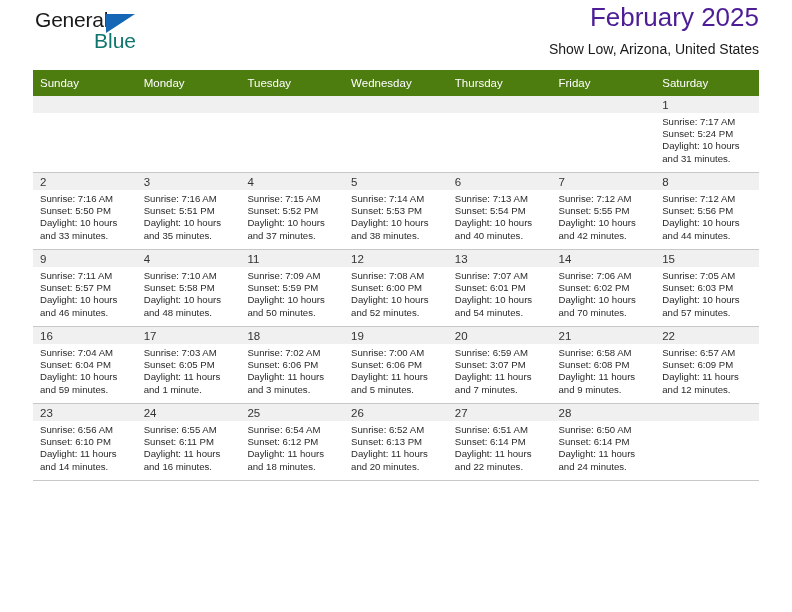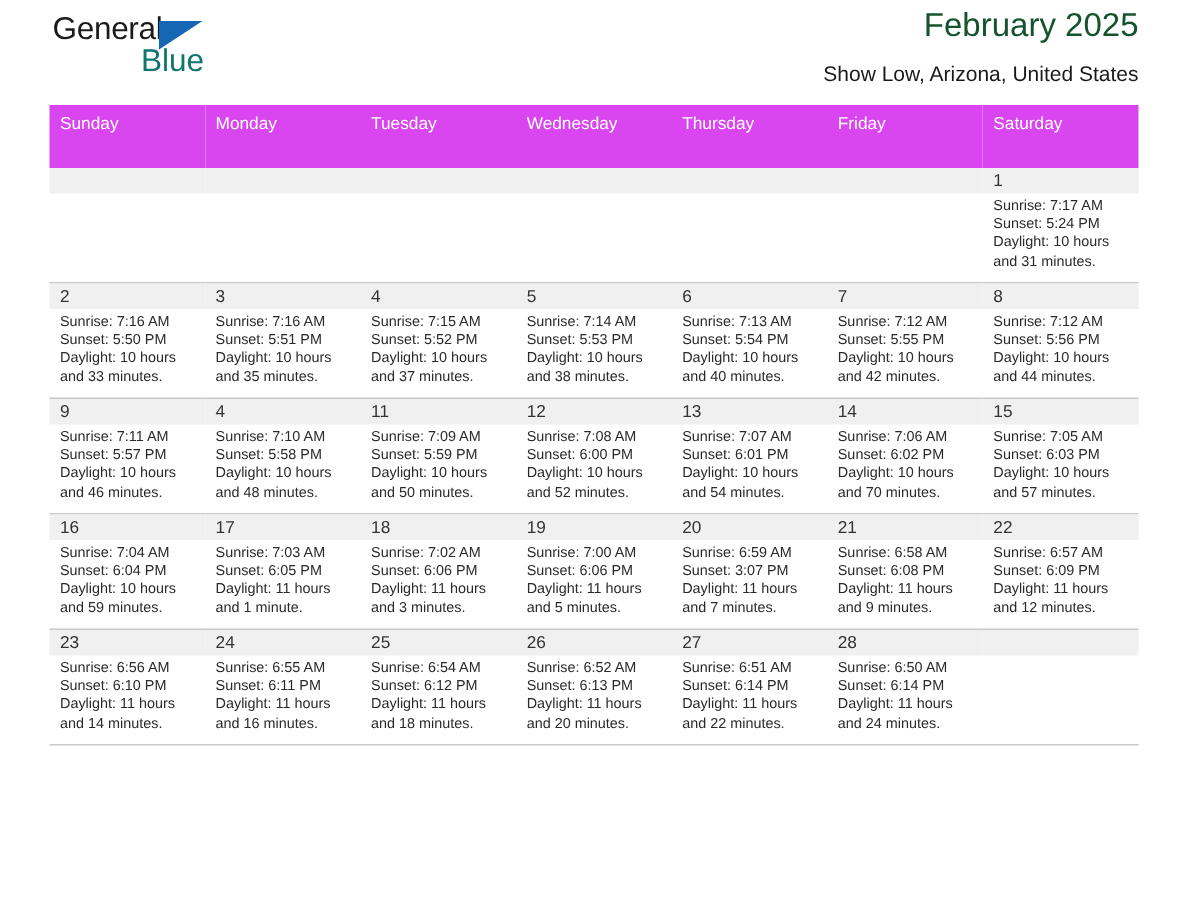--- a/index.html
+++ b/index.html
@@ -60,48 +60,48 @@
     color: #0f766e;
     font-family: "Liberation Sans", sans-serif;
   }
   .title-block {
     position: absolute;
     right: 0;
     top: 0;
     text-align: right;
   }
   .cal-title {
-    font-size: 22px;
-    color: #14532d;
+    font-size: 26px;
+    color: #4c1d95;
     line-height: 34px;
     white-space: nowrap;
   }
   .cal-sub {
     font-size: 14px;
     color: #1a1a1a;
     line-height: 22px;
     margin-top: 4px;
     white-space: nowrap;
   }
 
   
   .calendar {
     width: 726px;
     border-collapse: collapse;
     table-layout: fixed;
     margin-top: 8px;
   }
   .calendar col { width: 103.71px; }
   .calendar thead th {
-    background: #d946ef;
+    background: #4d7c0f;
     color: #ffffff;
     font-size: 11.5px;
     font-weight: normal;
     text-align: left;
-    padding: 6px 0 22px 7px;
+    padding: 6px 0 6px 7px;
     height: 14px;
     border: none;
   }
   .calendar td {
     vertical-align: top;
     height: 76px;
     padding: 0;
     border: none;
     border-bottom: 1px solid #c8c8c8;
   }

